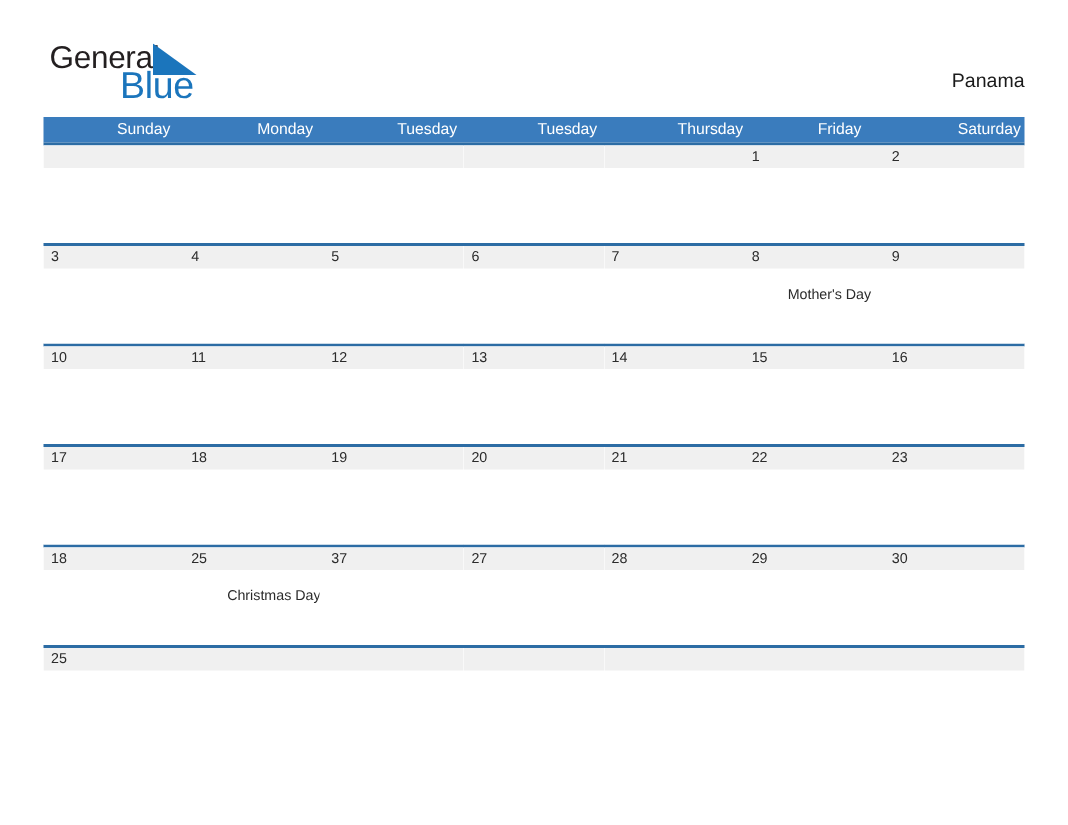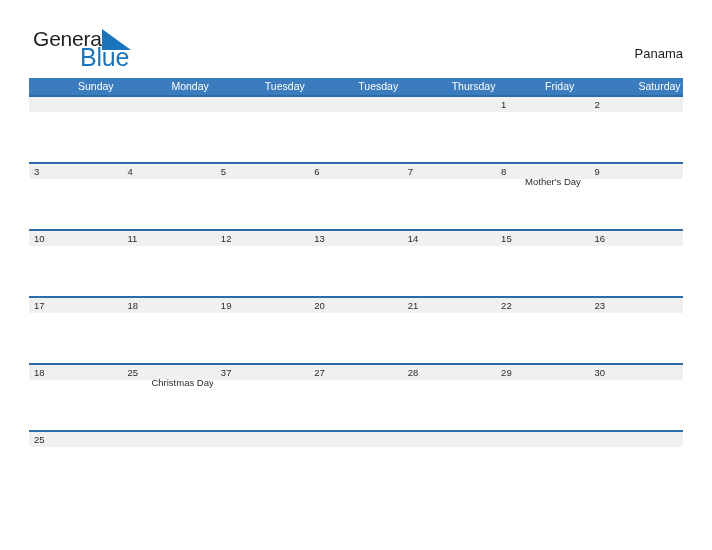--- a/index.html
+++ b/index.html
@@ -140,21 +140,21 @@
     top: 0px;
     height: 15px;
     line-height: 15px;
     font-size: 9.5px;
     color: #2b2b2b;
     z-index: 2;
   }
   .event {
     position: absolute;
     left: 5px;
-    top: 12px;
+    top: 27px;
     right: 3px;
     font-size: 9.5px;
     line-height: 12px;
     color: #2b2b2b;
     z-index: 2;
     white-space: nowrap;
     overflow: hidden;
     padding-left: 24px;
   }
 </style>

